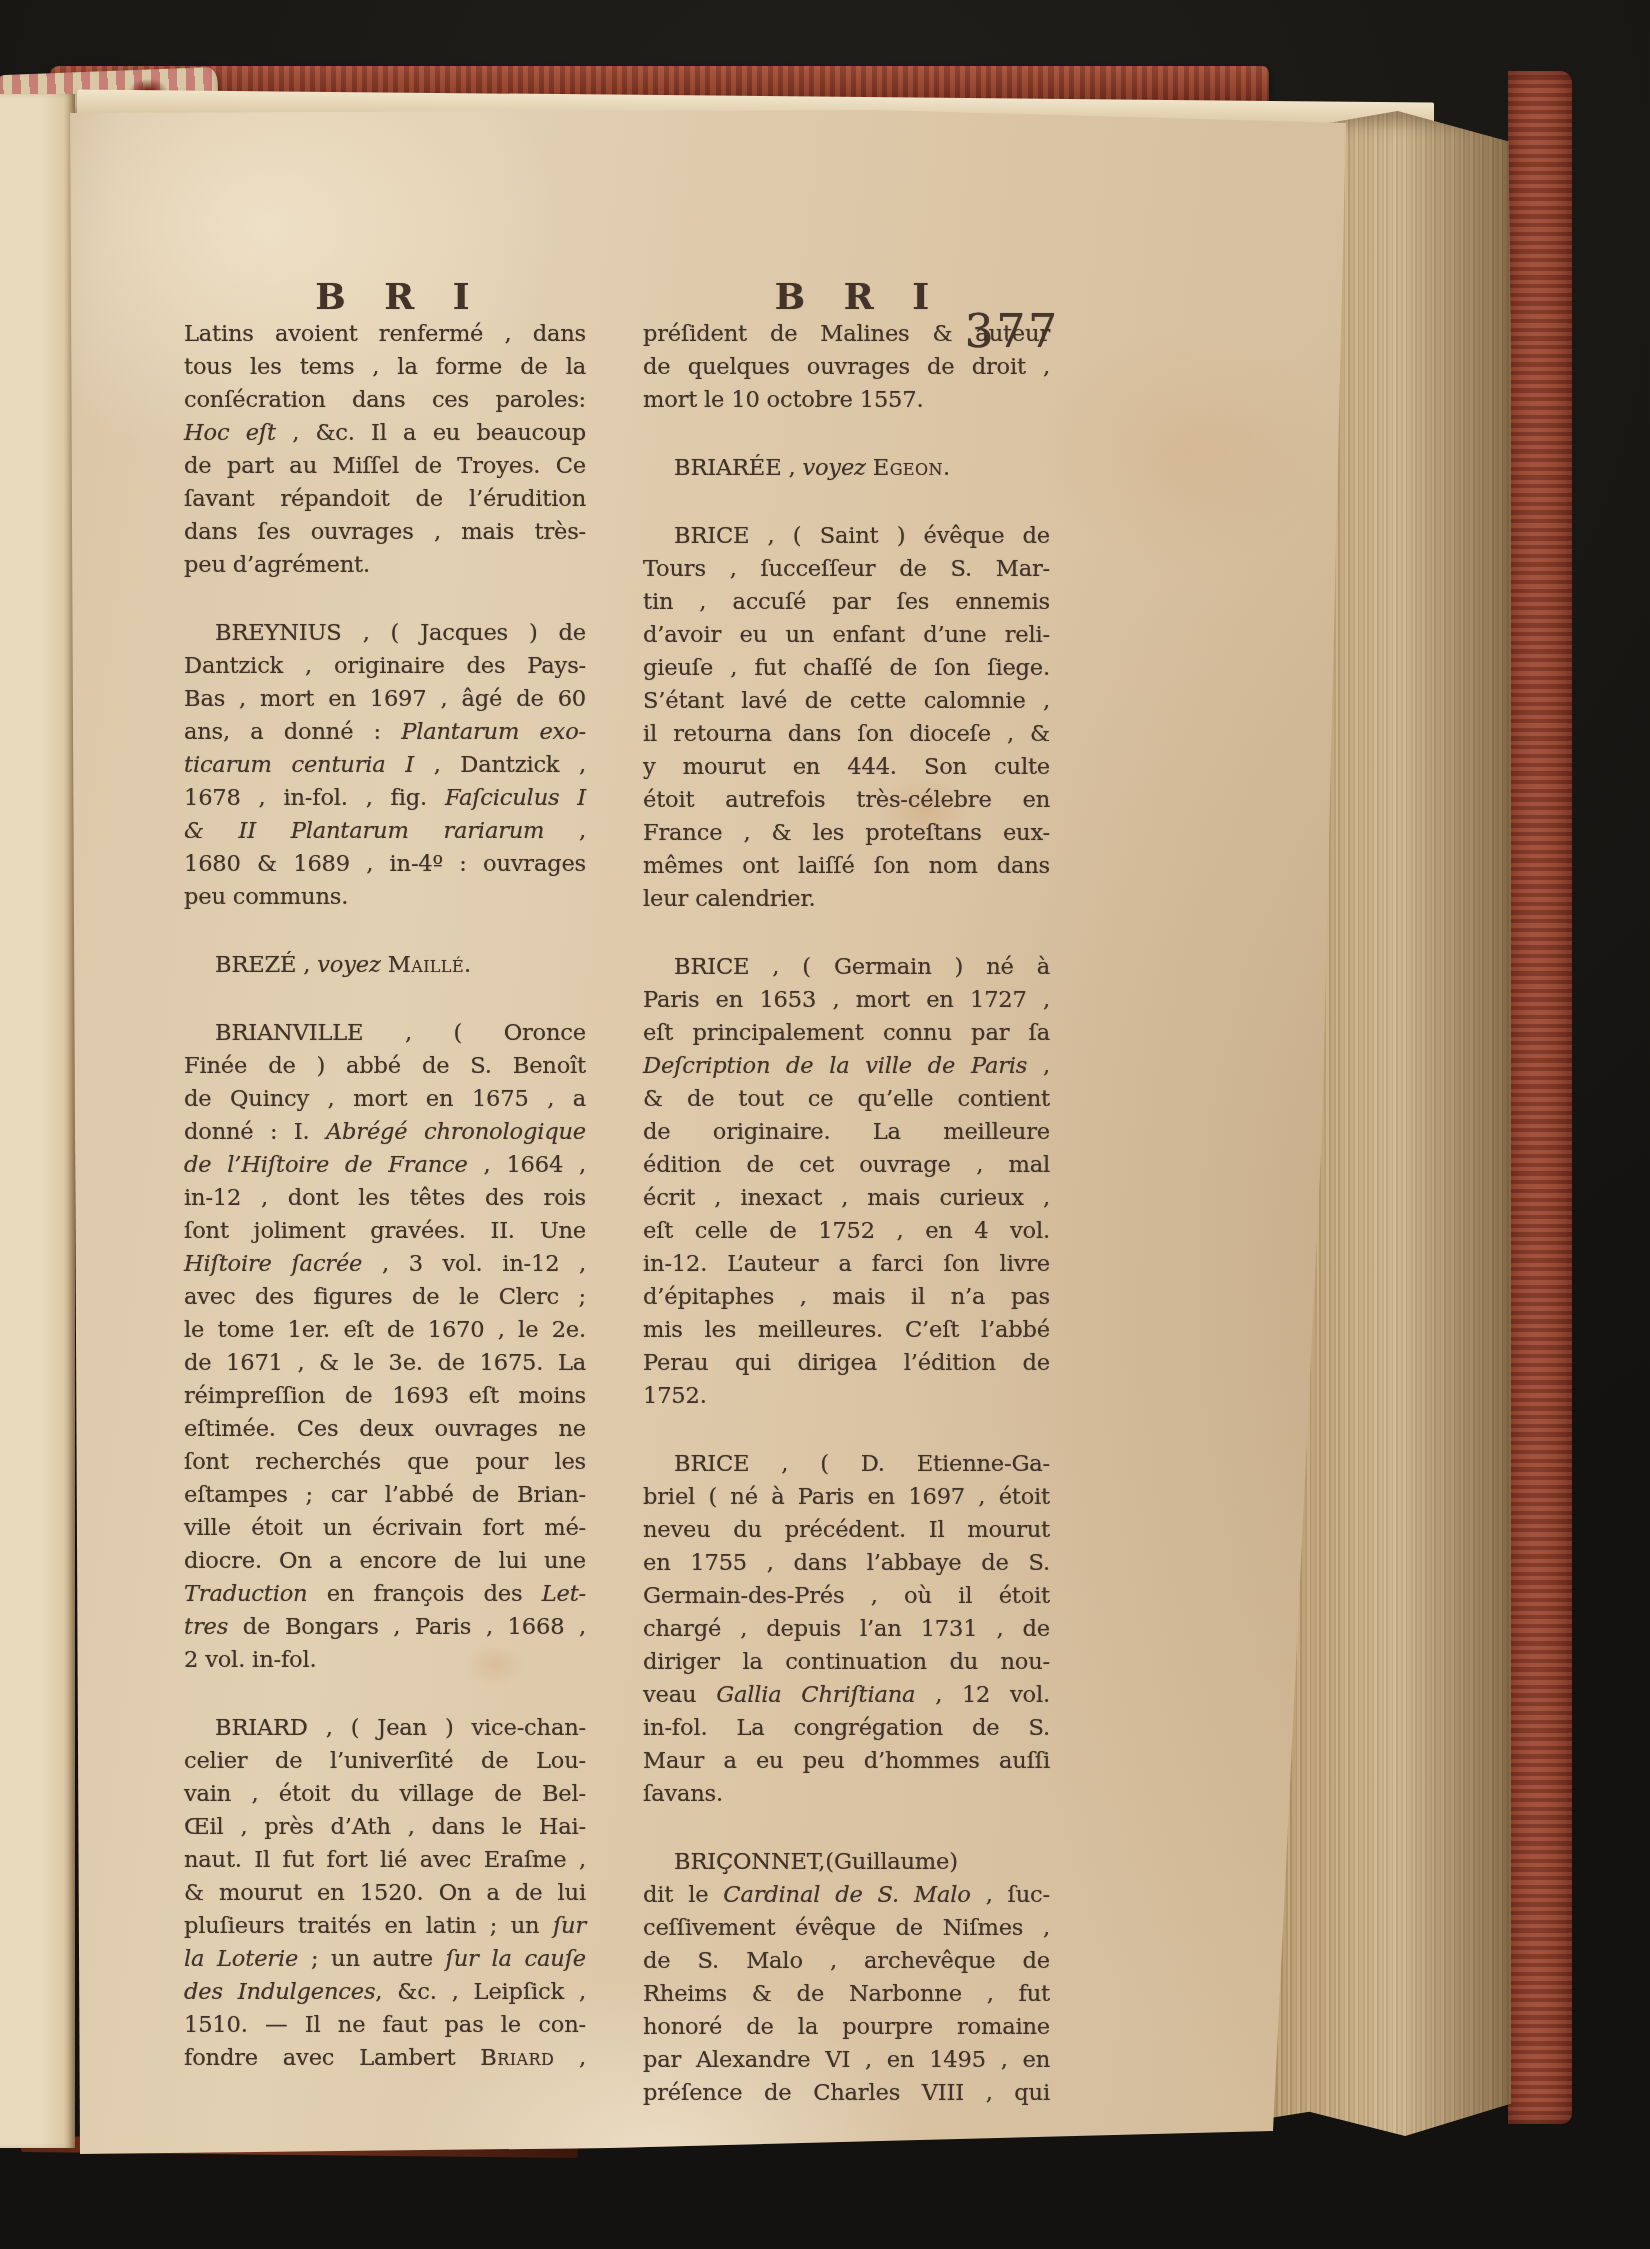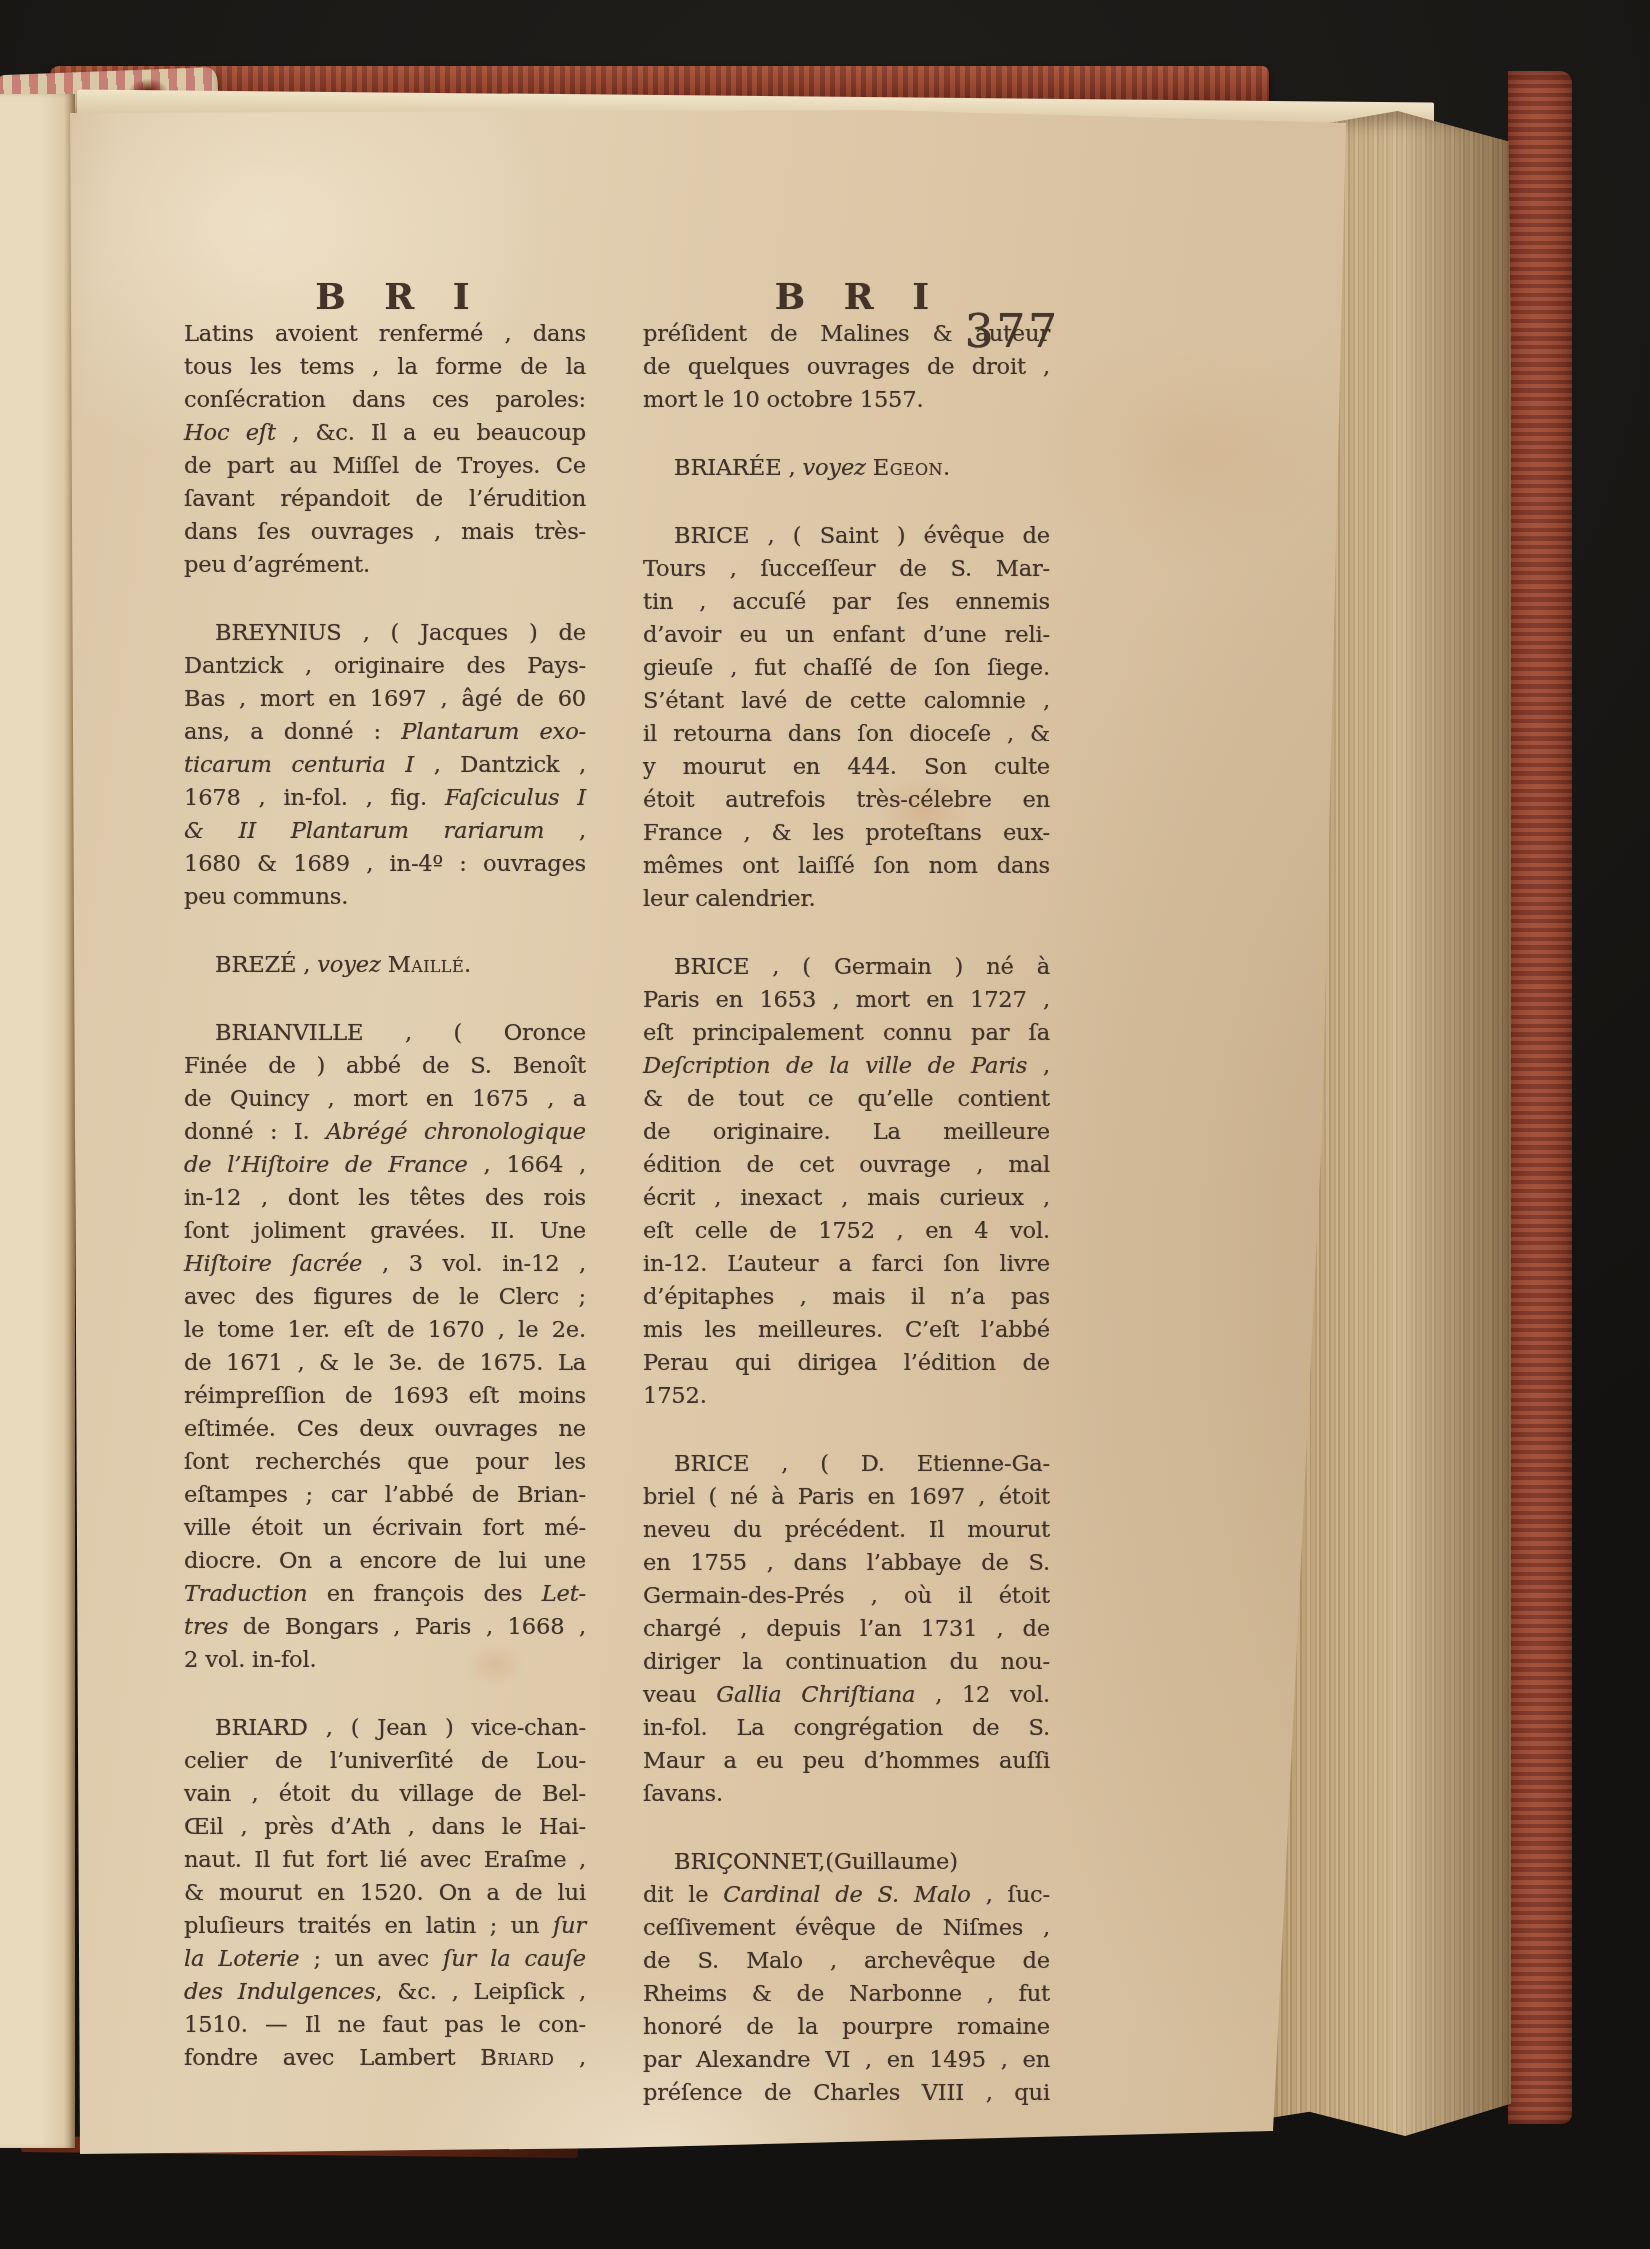--- a/index.html
+++ b/index.html
@@ -163,21 +163,21 @@
       <div class="line"><span class="seg-i">Traduction</span><span class="seg-n"> en françois des </span><span class="seg-i">Let-</span></div>
       <div class="line"><span class="seg-i">tres</span><span class="seg-n"> de Bongars , Paris , 1668 ,</span></div>
       <div class="line end"><span class="seg-n">2 vol. in-fol.</span></div>
       <div class="line ind"><span class="seg-n">BRIARD , ( Jean ) vice-chan-</span></div>
       <div class="line"><span class="seg-n">celier de l’univerſité de Lou-</span></div>
       <div class="line"><span class="seg-n">vain , étoit du village de Bel-</span></div>
       <div class="line"><span class="seg-n">Œil , près d’Ath , dans le Hai-</span></div>
       <div class="line"><span class="seg-n">naut. Il fut fort lié avec Eraſme ,</span></div>
       <div class="line"><span class="seg-n">&amp; mourut en 1520. On a de lui</span></div>
       <div class="line"><span class="seg-n">pluſieurs traités en latin ; un </span><span class="seg-i">ſur</span></div>
-      <div class="line"><span class="seg-i">la Loterie</span><span class="seg-n"> ; un avec </span><span class="seg-i">ſur la cauſe</span></div>
+      <div class="line"><span class="seg-i">la Loterie</span><span class="seg-n"> ; un autre </span><span class="seg-i">ſur la cauſe</span></div>
       <div class="line"><span class="seg-i">des Indulgences</span><span class="seg-n">, &amp;c. , Leipſick ,</span></div>
       <div class="line"><span class="seg-n">1510. — Il ne faut pas le con-</span></div>
       <div class="line"><span class="seg-n">fondre avec Lambert </span><span class="seg-s">Briard</span><span class="seg-n"> ,</span></div>
     </div>
   <div class="col col-right ink">
       <div class="line"><span class="seg-n">préſident de Malines &amp; auteur</span></div>
       <div class="line"><span class="seg-n">de quelques ouvrages de droit ,</span></div>
       <div class="line end"><span class="seg-n">mort le 10 octobre 1557.</span></div>
       <div class="line ind end"><span class="seg-n">BRIARÉE , </span><span class="seg-i">voyez</span><span class="seg-n"> </span><span class="seg-s">Egeon</span><span class="seg-n">.</span></div>
       <div class="line ind"><span class="seg-n">BRICE , ( Saint ) évêque de</span></div>

